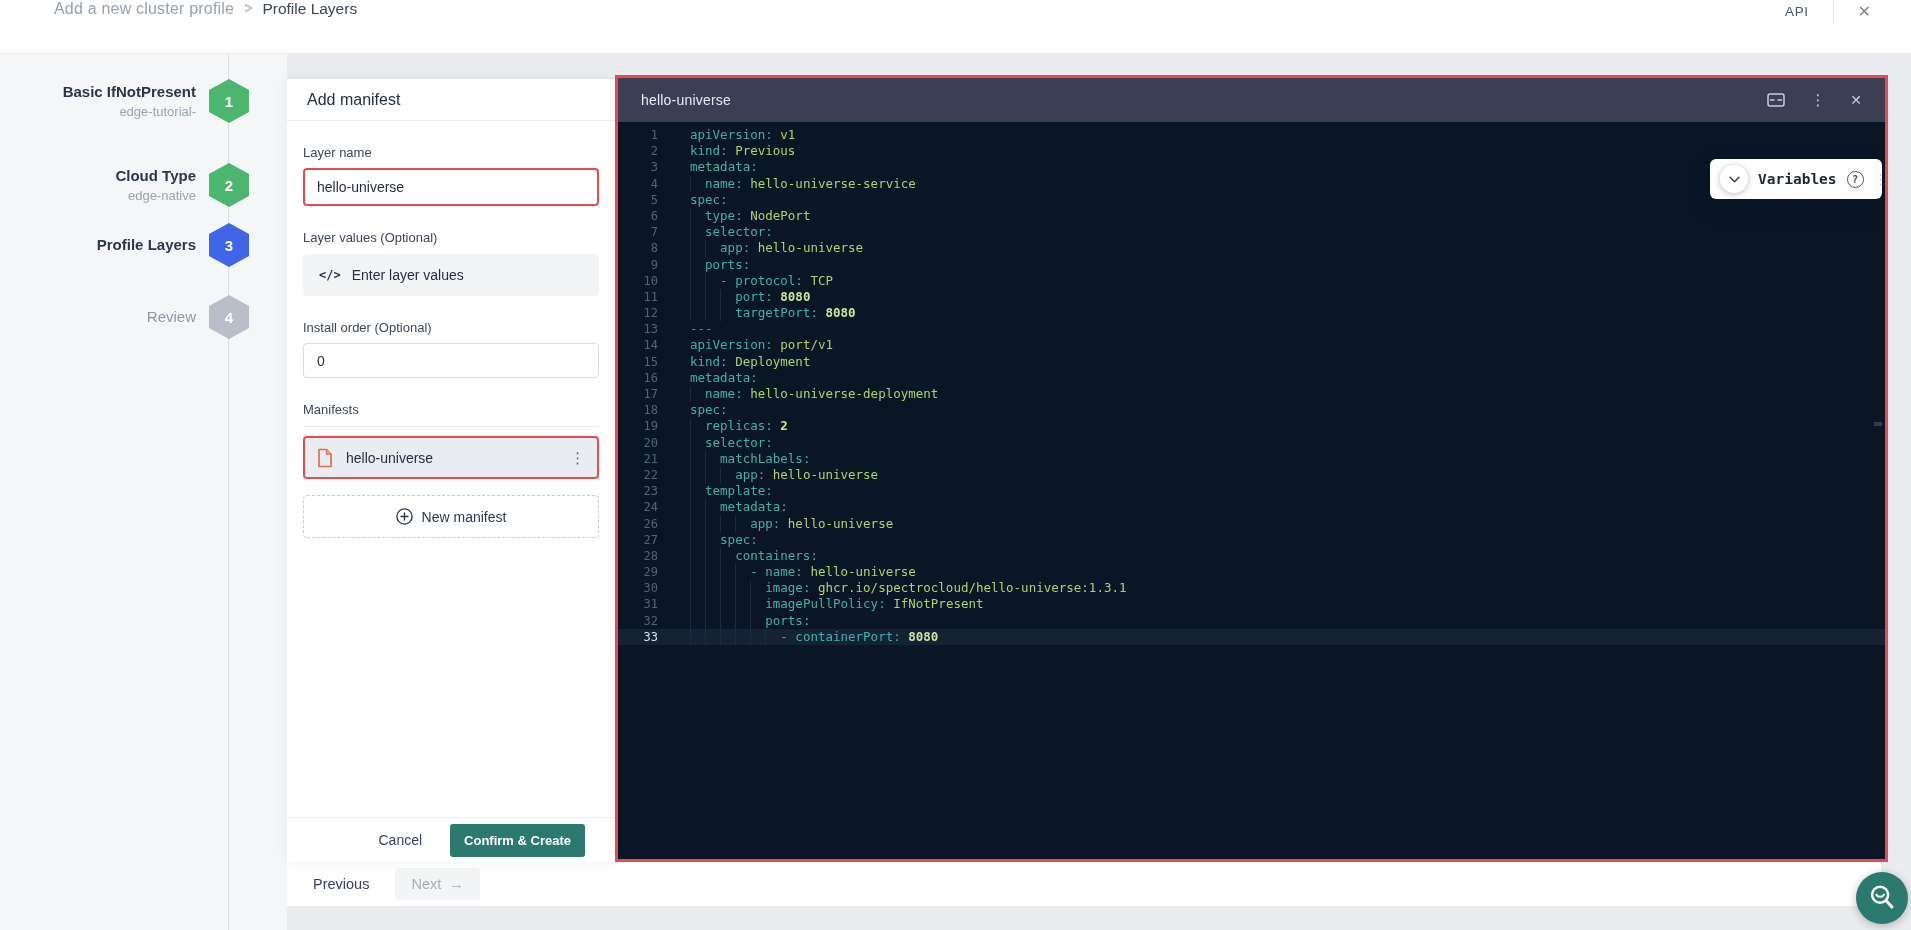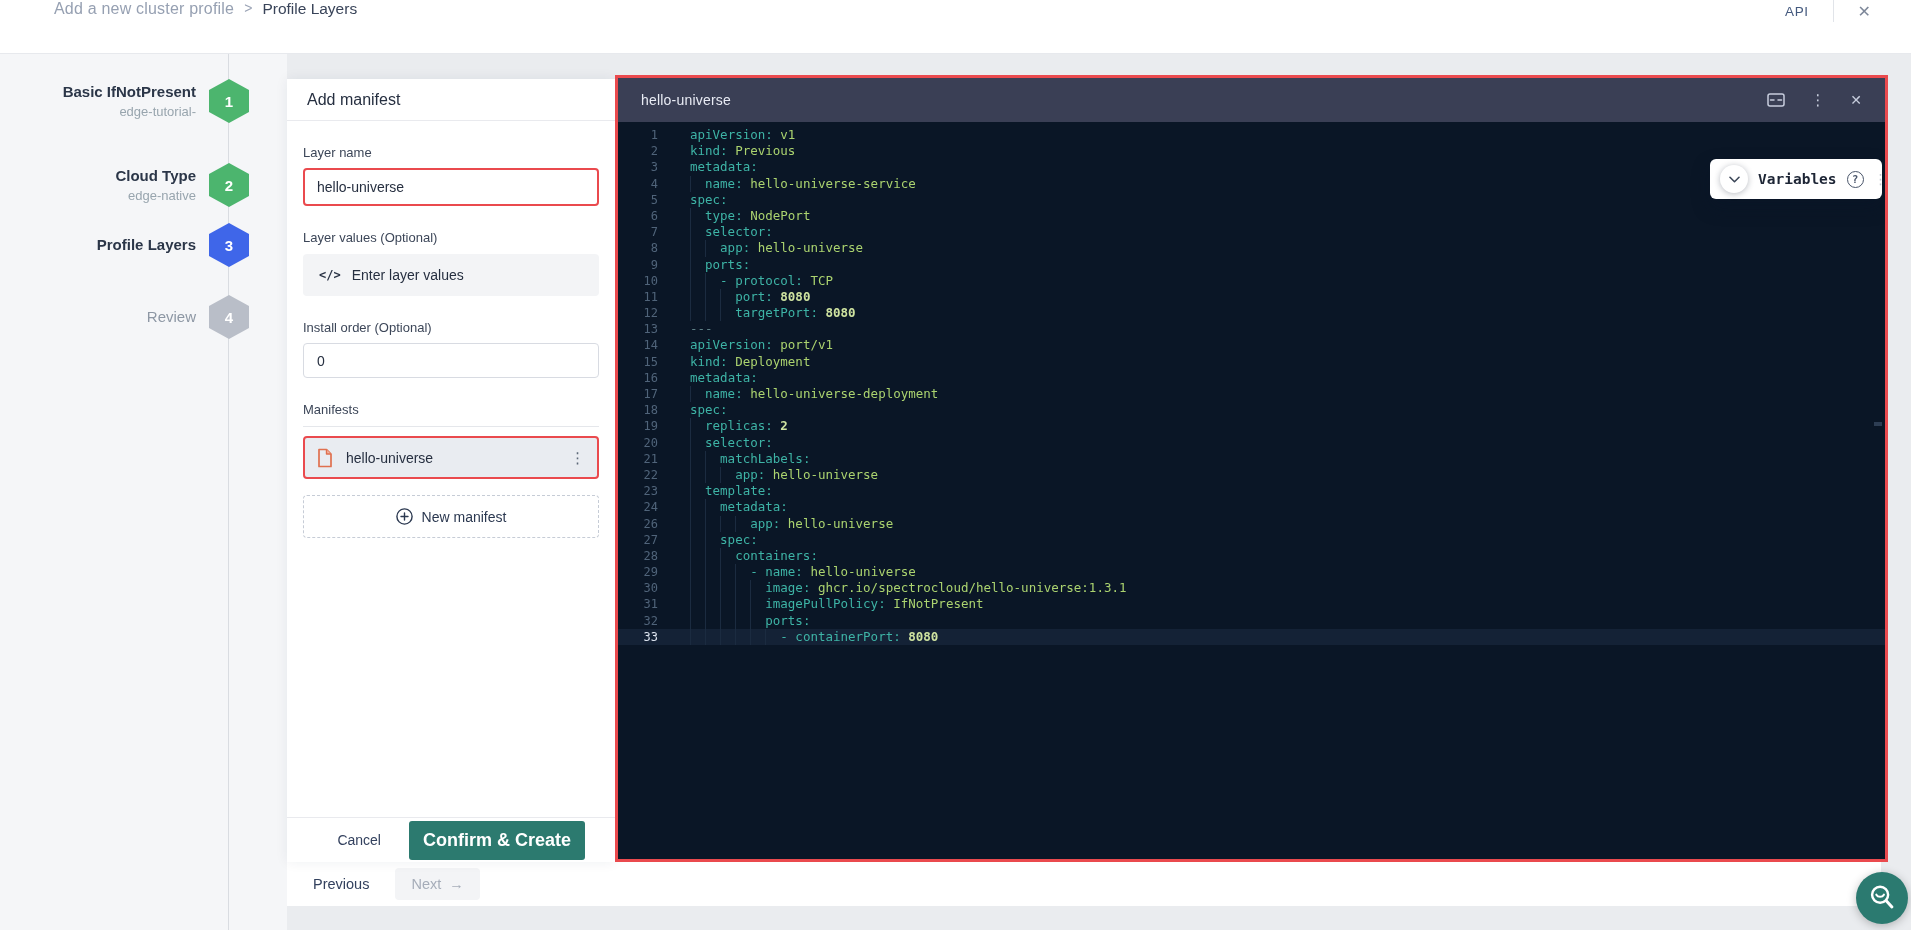--- a/index.html
+++ b/index.html
@@ -50,21 +50,21 @@
   .manifest-item { margin-top:9px; height:43px; background:#e9ecf1; border:2px solid #ea4a4e; border-radius:4px;
     display:flex; align-items:center; gap:13px; padding:0 12px; cursor:pointer; }
   .manifest-name { font-size:14px; color:#262f40; }
   .kebab { margin-left:auto; color:#5c6878; font-size:15px; letter-spacing:0; cursor:pointer; line-height:1; }
   .new-manifest { margin-top:16px; height:43px; width:100%; background:#fff; border:1px dashed #c6ccd6; border-radius:4px;
     display:flex; align-items:center; justify-content:center; gap:9px; cursor:pointer; }
   .new-manifest-label { font-size:14px; font-weight:500; color:#2b3850; }
   .panel-foot { border-top:1px solid #e9eaee; height:45px; flex:none; display:flex; align-items:center;
     justify-content:flex-end; gap:28px; padding-right:30px; }
   .cancel-link { font-size:14px; font-weight:500; color:#33415e; cursor:pointer; }
-  .confirm-btn { background:#2c7a6f; color:#fff; border:none; border-radius:3px; font-size:18px; font-weight:700;
+  .confirm-btn { background:#2c7a6f; color:#fff; border:none; border-radius:3px; font-size:13px; font-weight:700;
     padding:9px 14px; cursor:pointer; font-family:"Liberation Sans",sans-serif; }
 
   
   .wizard-foot { position:absolute; left:287px; top:862px; width:1594px; height:44px; background:#fff;
     display:flex; align-items:center; gap:26px; padding-left:26px; z-index:1; }
   .prev-link { font-size:14.5px; color:#33415e; cursor:pointer; }
   .next-btn { background:#f3f4f6; border:none; border-radius:4px; color:#a6adb9; font-size:14.5px;
     padding:8px 16px; display:flex; align-items:center; gap:8px; cursor:default; font-family:"Liberation Sans",sans-serif; }
 
   

